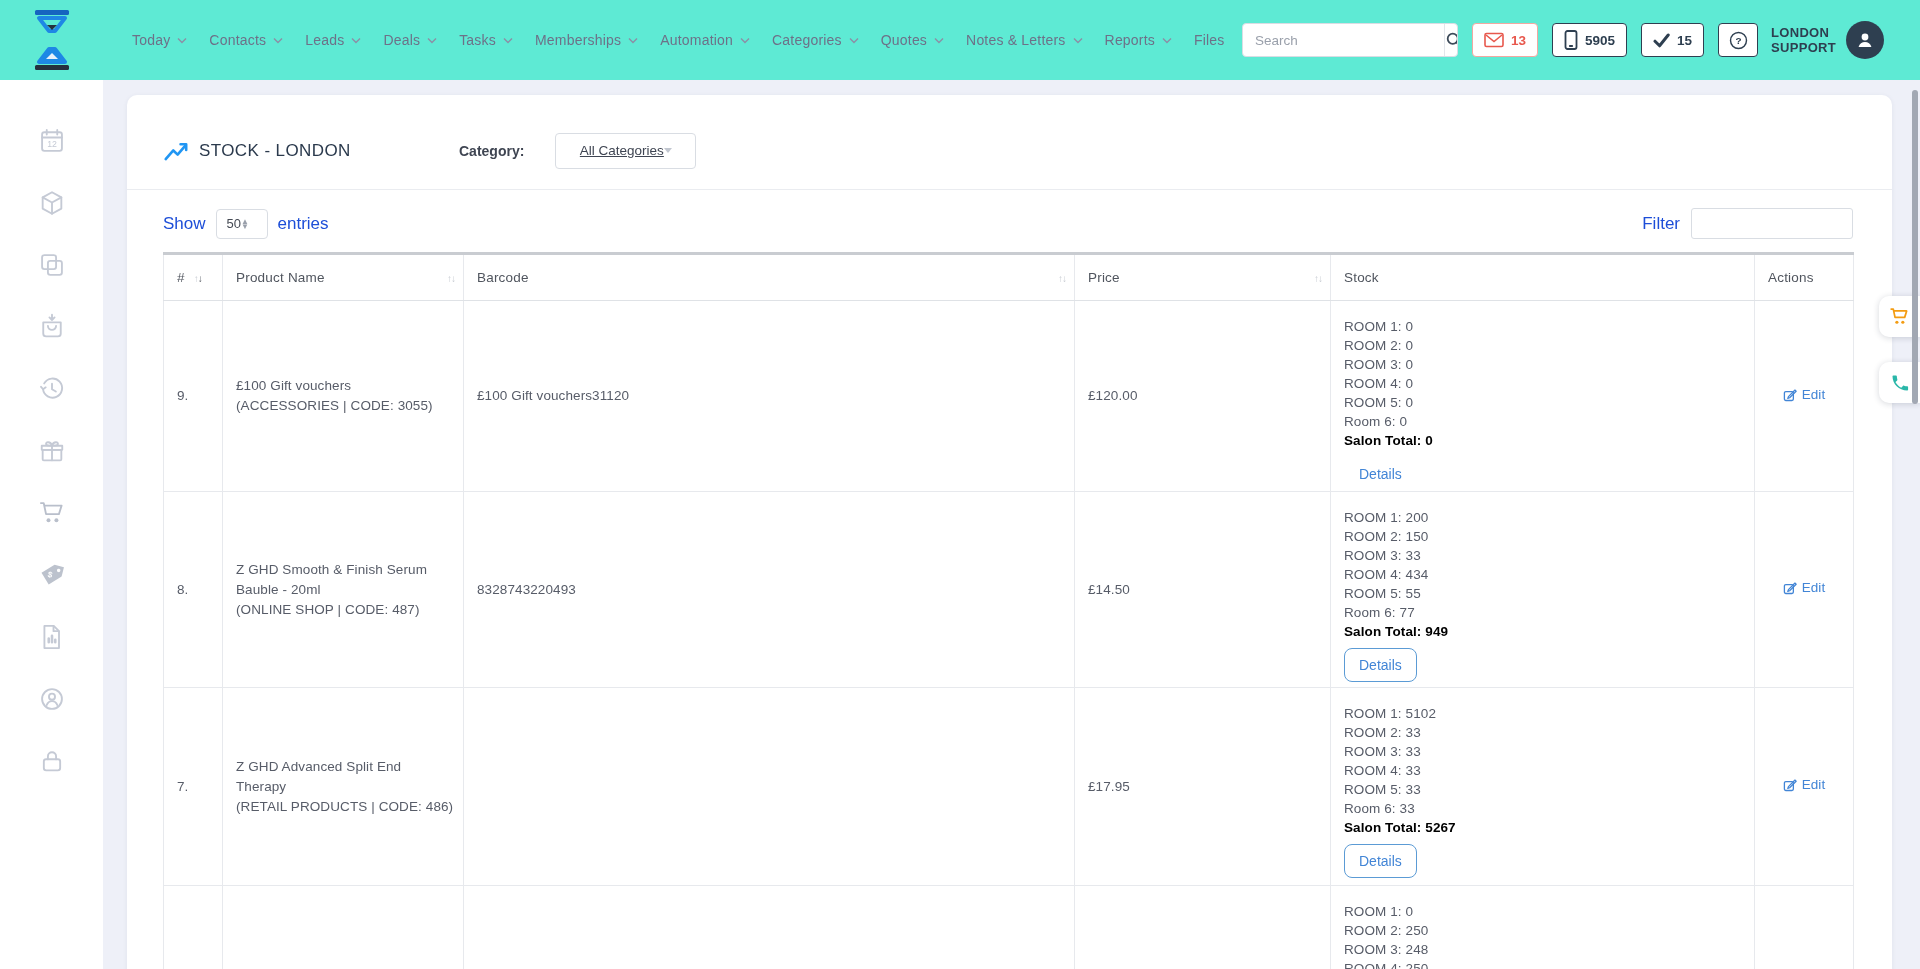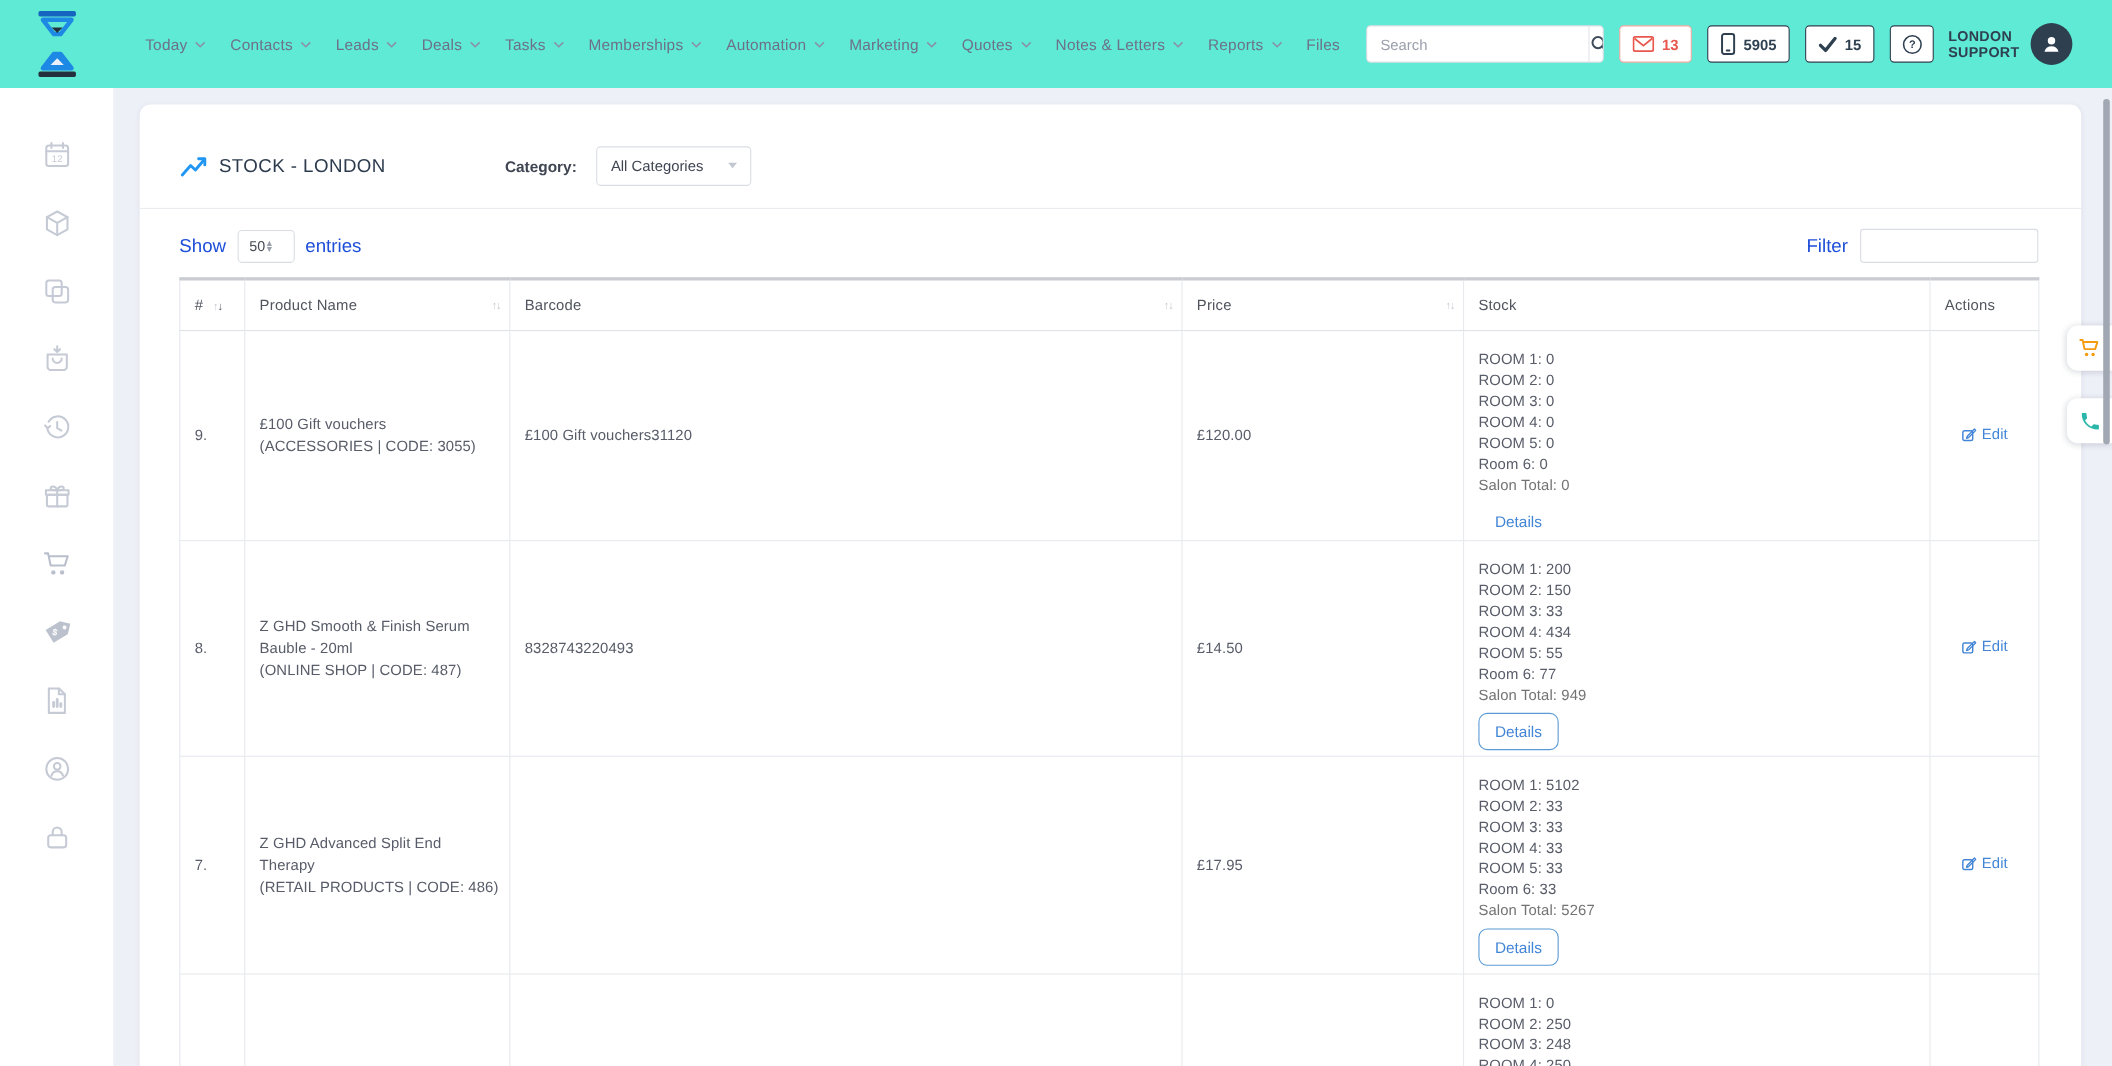--- a/index.html
+++ b/index.html
@@ -39,23 +39,23 @@
     stroke-linecap:round; stroke-linejoin:round; }
 
   
   .card { position:absolute; left:127px; top:95px; width:1765px; height:1200px; background:#fff;
     border-radius:10px; box-shadow:0 1px 5px rgba(40,50,80,.07); }
   .card-header { height:95px; padding:17px 39px 0 36px; border-bottom:1px solid #eaecf0;
     display:flex; align-items:center; }
   .title-wrap { display:flex; align-items:center; gap:10px; width:241px; }
   .page-title { font-size:17px; font-weight:400; color:#2b3a4d; letter-spacing:.4px; white-space:nowrap; }
   .cat-label { margin-left:55px; font-size:14px; color:#3f4552; font-weight:600; }
-  .cat-select { margin-left:18px; width:141px; height:36px; border:1px solid #d9dde3;
+  .cat-select { margin-left:31px; width:141px; height:36px; border:1px solid #d9dde3;
     border-radius:4px; display:flex; align-items:center; padding:0 12px; font-size:13.5px;
-    color:#3f4552; cursor:pointer; justify-content:space-between; }
+    color:#3f4552; cursor:pointer; justify-content:center;text-decoration:underline; }
   .cat-caret { width:0; height:0; border-left:4px solid transparent; border-right:4px solid transparent;
     border-top:5px solid #c2c7d0; }
   .hdr-btns { margin-left:auto; display:flex; gap:11px; }
   .btn-dark { height:38px; border:none; border-radius:4px; color:#fff; font-size:13.5px;
     font-weight:600; display:flex; align-items:center; gap:9px; padding:0 17px; cursor:pointer;
     font-family:inherit; letter-spacing:.3px; }
   .btn-export { background:#2e4053; }
   .btn-history { background:#42525f; }
 
   .card-body { padding:0 39px 60px 36px; }
@@ -77,21 +77,21 @@
   td { border:1px solid #e7e9ed; font-size:13.5px; color:#575c68; padding-left:13px;
     vertical-align:middle; line-height:20px; letter-spacing:.1px; }
   .sort { font-size:10px; color:#c6cad1; letter-spacing:-1px; }
   .sort .active { color:#5a5e66; }
   .sort.edge { position:absolute; right:8px; top:50%; transform:translateY(-50%); }
   .sort.inline { margin-left:9px; }
   tr.r9 { height:191px; } tr.r8 { height:196px; } tr.r7 { height:198px; } tr.r6 { height:170px; }
   .prod-name { max-width:205px; }
   .prod-meta { margin-top:0; }
   td.stock-cell { vertical-align:top; padding-top:16px; line-height:19px; }
-  .stock-total { font-weight:400; color:#737373; }
+  .stock-total { font-weight:700; color:#000000; }
   .details-btn { margin-top:7px; margin-left:0; display:inline-block; padding:8px 14px;
     border:1px solid #5b9bd5; border-radius:8px; background:#fff; color:#4285d6;
     font-size:14px; font-family:inherit; cursor:pointer; }
   .details-btn.plain { border-color:transparent; }
   td.actions-cell { text-align:center; padding-left:0; }
   .edit-link { display:inline-flex; align-items:center; gap:5px; color:#4285d6; cursor:pointer; }
 
   
   .float-btn { position:absolute; right:0; width:41px; height:41px; background:#fff;
     border-radius:10px 0 0 10px; box-shadow:0 1px 6px rgba(30,40,60,.18); display:flex;
@@ -150,21 +150,21 @@
           <polyline points="1,1.5 5,5.5 9,1.5" fill="none" stroke="#8b8fa5" stroke-width="1.4"></polyline>
         </svg>
       </div>
     <div class="nav-item">
         <span>Automation</span>
         <svg class="chev" viewBox="0 0 10 7">
           <polyline points="1,1.5 5,5.5 9,1.5" fill="none" stroke="#8b8fa5" stroke-width="1.4"></polyline>
         </svg>
       </div>
     <div class="nav-item">
-        <span>Marketing</span>
+        <span>Categories</span>
         <svg class="chev" viewBox="0 0 10 7">
           <polyline points="1,1.5 5,5.5 9,1.5" fill="none" stroke="#8b8fa5" stroke-width="1.4"></polyline>
         </svg>
       </div>
     <div class="nav-item">
         <span>Quotes</span>
         <svg class="chev" viewBox="0 0 10 7">
           <polyline points="1,1.5 5,5.5 9,1.5" fill="none" stroke="#8b8fa5" stroke-width="1.4"></polyline>
         </svg>
       </div>

